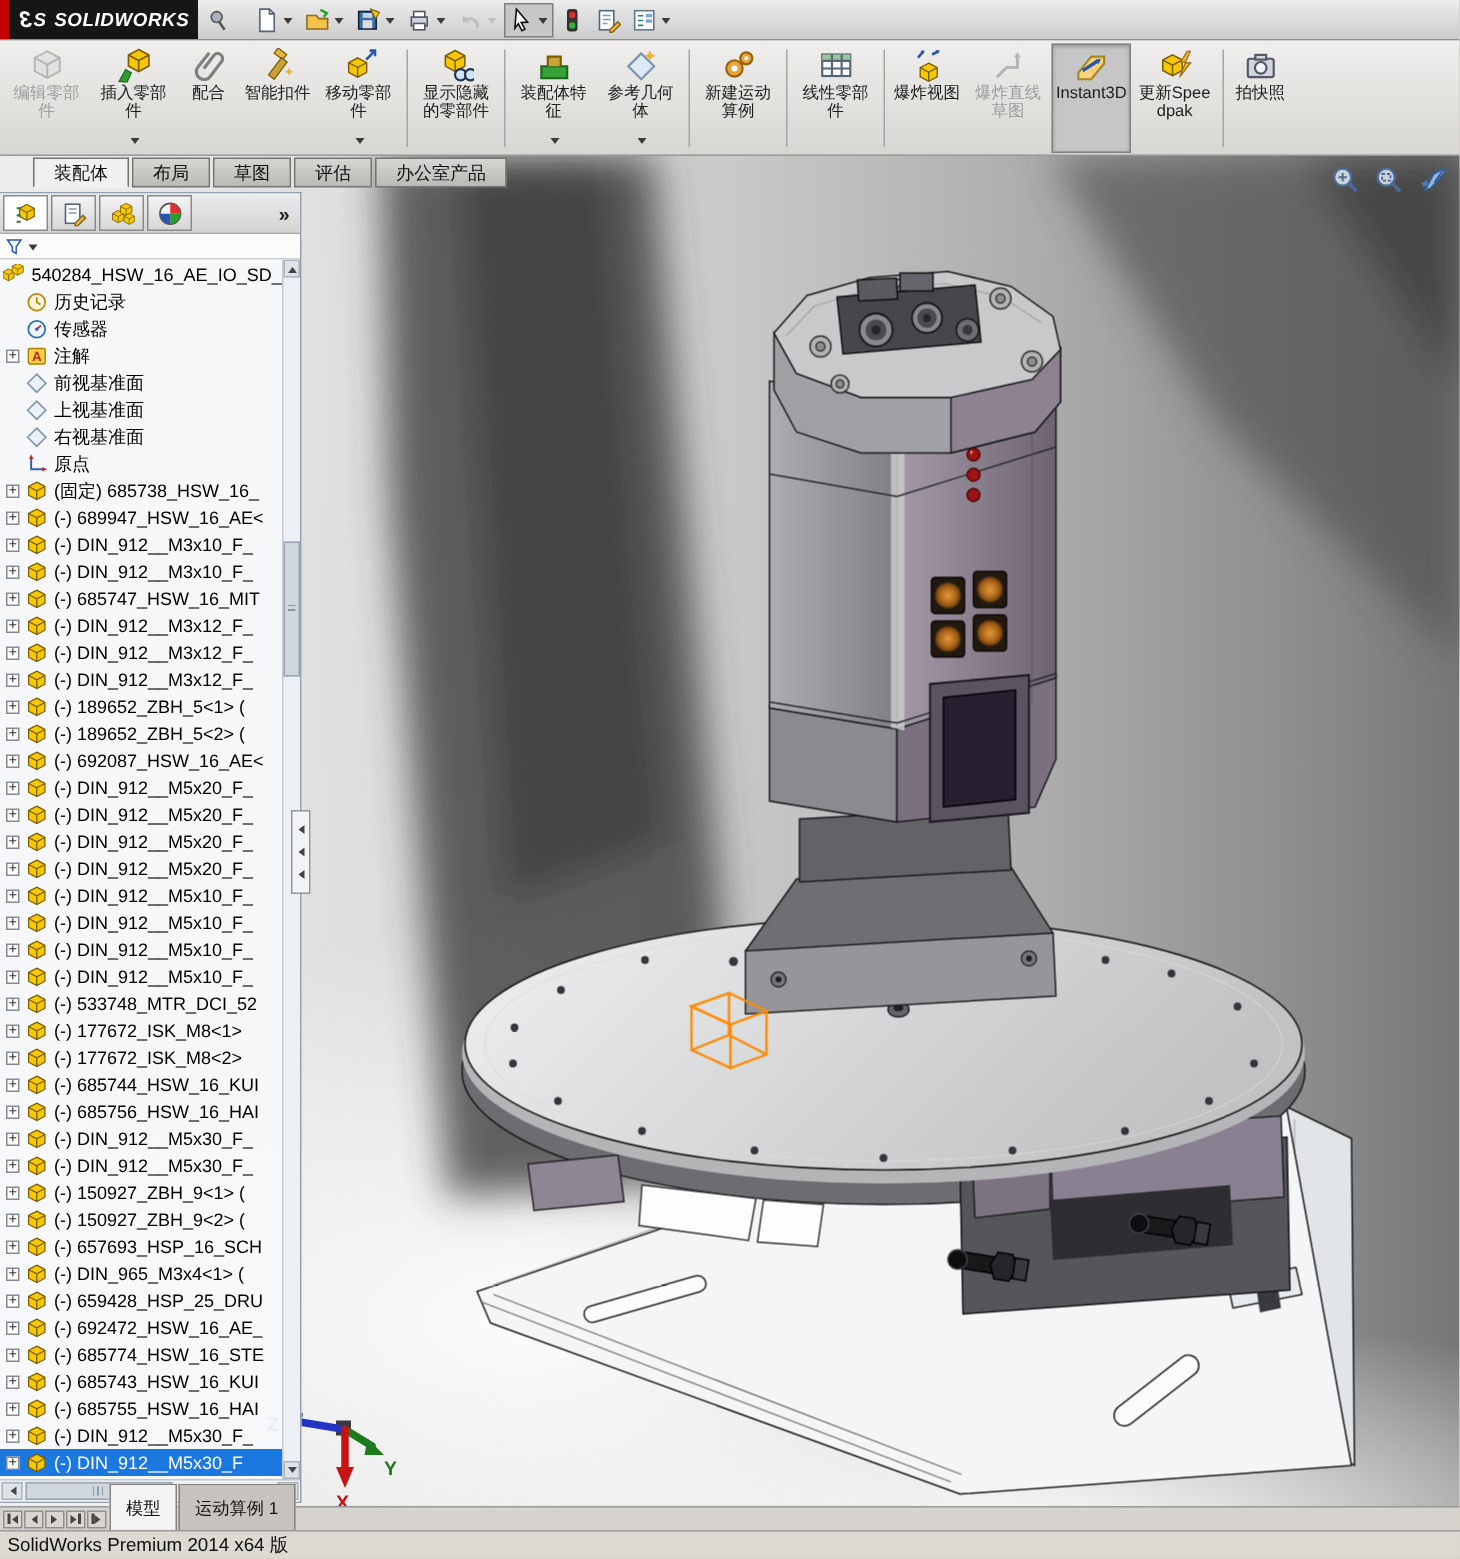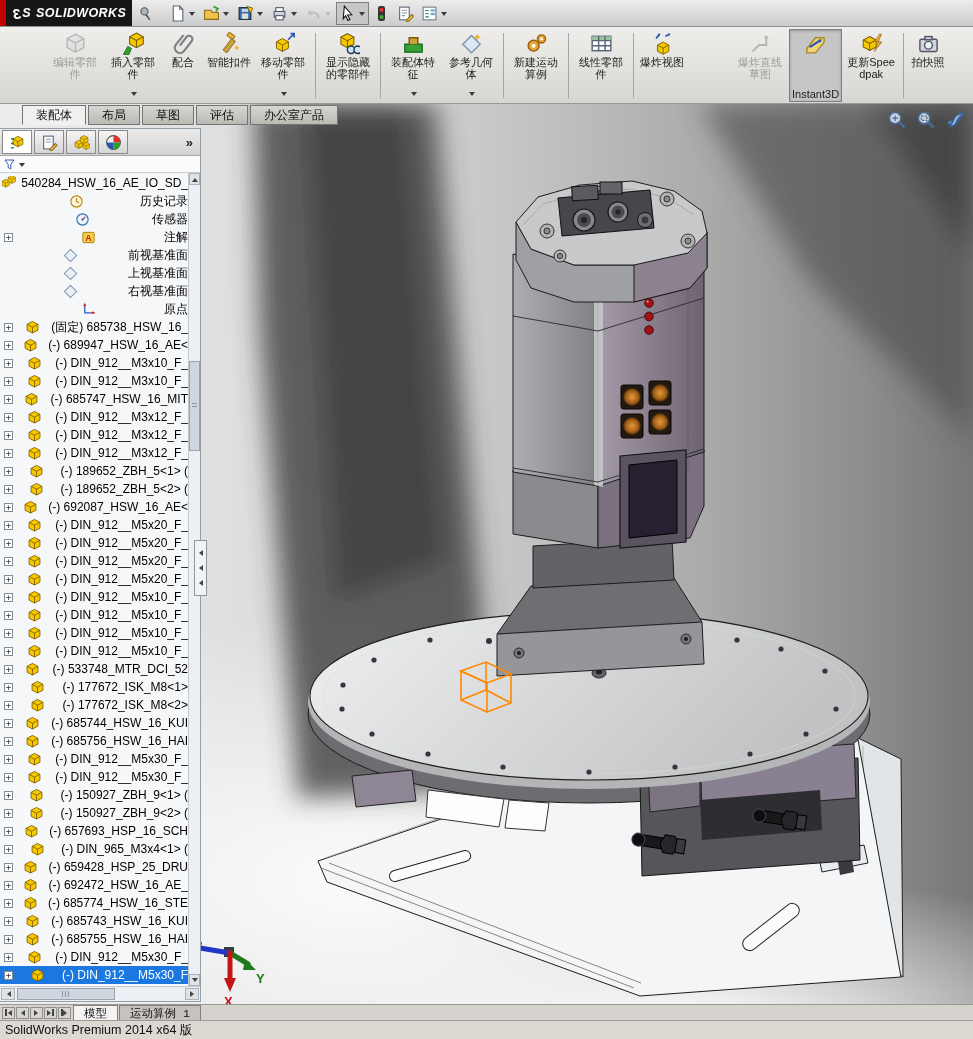--- a/index.html
+++ b/index.html
@@ -30,24 +30,24 @@
   .command-manager{position:absolute;top:27px;left:0;right:0;height:77px;
     background:linear-gradient(#efeeec,#d8d6d2);border-bottom:1px solid #979797;
     display:flex;align-items:stretch;padding:2px 2px 1px 2px;}
   .cm-btn{min-width:42px;max-width:58px;display:flex;flex-direction:column;align-items:center;
     padding:2px 2px 0 2px;border:1px solid transparent;position:relative;}
   .cm-icon{width:23px;height:23px;flex:none;}
   .cm-icon svg{width:100%;height:100%;}
   .cm-label{font-size:11px;line-height:12px;text-align:center;color:#1c1c1c;margin-top:1px;
     word-break:break-all;white-space:normal;}
   .cm-btn .caret{margin-top:auto;margin-bottom:2px;}
-  .cm-btn.disabled{pointer-events:none;margin-left:44px;}
+  .cm-btn.disabled{pointer-events:none;}
   .cm-btn.disabled .cm-label{color:#9d9d9d;}
   .cm-btn.disabled .cm-icon{filter:grayscale(1) opacity(.55);}
-  .cm-btn.active{background:#c6c6c6;border:1px solid #808080;box-shadow:inset 0 1px 3px rgba(0,0,0,.25);gap:32px;}
+  .cm-btn.active{background:#c6c6c6;border:1px solid #808080;box-shadow:inset 0 1px 3px rgba(0,0,0,.25);}
   .cm-sep{width:1px;background:#a5a5a5;margin:4px 3px;flex:none;}
 
   
   .workspace{position:absolute;top:104px;left:0;right:0;bottom:35px;overflow:hidden;}
   svg.vp{position:absolute;inset:0;width:100%;height:100%;}
 
   .tab-strip{position:absolute;top:0;left:2px;display:flex;align-items:flex-end;height:21px;}
   .tab{height:20px;display:flex;align-items:center;padding:0 13px;font-size:12px;color:#111;
     background:linear-gradient(#d8d6d2,#bbb9b4);border:1px solid #747474;margin-right:2px;}
   .tab.active{background:#f1f0ee;border-bottom-color:#f1f0ee;margin-left:20px;}
@@ -64,21 +64,21 @@
   .fp-tab{width:30px;height:24px;border:1px solid #8a8a8a;display:flex;align-items:center;justify-content:center;
     background:linear-gradient(#f4f4f4,#d6d6d6);}
   .fp-tab.active{background:#fff;}
   .fp-tab .ic{width:17px;height:17px;}
   .fp-chevron{margin-left:auto;margin-right:5px;font-size:13px;color:#222;font-weight:bold;}
   .fp-filter{height:17px;background:#fbfbfc;border-bottom:1px solid #c9ced3;display:flex;align-items:center;padding:0 3px;}
   .fp-filter .ic{width:13px;height:13px;}
   .fp-body{position:absolute;top:44px;bottom:15px;left:0;right:0;overflow:hidden;}
   .fp-tree{position:absolute;inset:0;right:12px;overflow:hidden;padding-top:1px;}
   .tree-row{height:18px;display:flex;align-items:center;white-space:nowrap;overflow:hidden;
-    font-size:12px;color:#000;padding-left:4px;justify-content:space-between;}
+    font-size:12px;color:#000;padding-left:4px;}
   .tree-row.root{padding-left:2px;}
   .tree-row .exp{width:9px;height:9px;flex:none;border:1px solid #848a90;background:#fff;
     font-size:9px;line-height:7px;text-align:center;color:#333;margin-right:4px;font-family:"DejaVu Sans Mono",monospace;}
   .tree-row .spc{width:13px;flex:none;}
   .tree-row .ic{width:15px;height:15px;flex:none;margin-right:4px;}
   .tree-row .lbl{overflow:hidden;}
   .tree-row.selected{background:#1a78e0;color:#fff;}
   .fp-vscroll{position:absolute;top:0;bottom:0;right:0;width:12px;background:#eceff3;border-left:1px solid #c3c8cd;}
   .sb-btn{position:absolute;left:0;right:0;height:12px;background:#dfe3e8;border:1px solid #aab2ba;
     display:flex;align-items:center;justify-content:center;}
@@ -101,22 +101,22 @@
   .fp-splitter{position:absolute;left:194px;top:436px;width:13px;height:56px;background:#f2f3f4;
     border:1px solid #8f979e;display:flex;flex-direction:column;align-items:center;justify-content:space-evenly;}
 
   
   .model-tabs{position:absolute;bottom:19px;left:0;right:0;height:16px;background:#d6d3ce;
     border-top:1px solid #979797;display:flex;align-items:flex-end;}
   .vcr{display:flex;align-items:center;height:100%;padding:1px 2px;gap:1px;}
   .vcr-btn{width:13px;height:12px;background:#d9d6d1;border:1px solid #8f8f8f;display:flex;
     align-items:center;justify-content:center;}
   .vcr-bar{width:2px;height:7px;background:#444;}
-  .mt-tab{height:15px;display:flex;align-items:center;padding:0 10px;font-size:11.5px;color:#111;
-    background:#c6c3be;border:1px solid #84827e;border-bottom:none;margin-right:1px;font-family:Liberation Mono, monospace;}
+  .mt-tab{height:31px;display:flex;align-items:center;padding:0 10px;font-size:11.5px;color:#111;
+    background:#c6c3be;border:1px solid #84827e;border-bottom:none;margin-right:1px;}
   .mt-tab.active{background:#f4f3f1;}
   .statusbar{position:absolute;bottom:0;left:0;right:0;height:19px;background:#dcd9d3;
     border-top:1px solid #9a9a9a;display:flex;align-items:center;font-size:12.5px;color:#111;padding-left:5px;}
 </style>
 </head>
 <body>
 
 <div class="titlebar">
   <div class="logo">
     <span class="logo-glyph">3</span>

